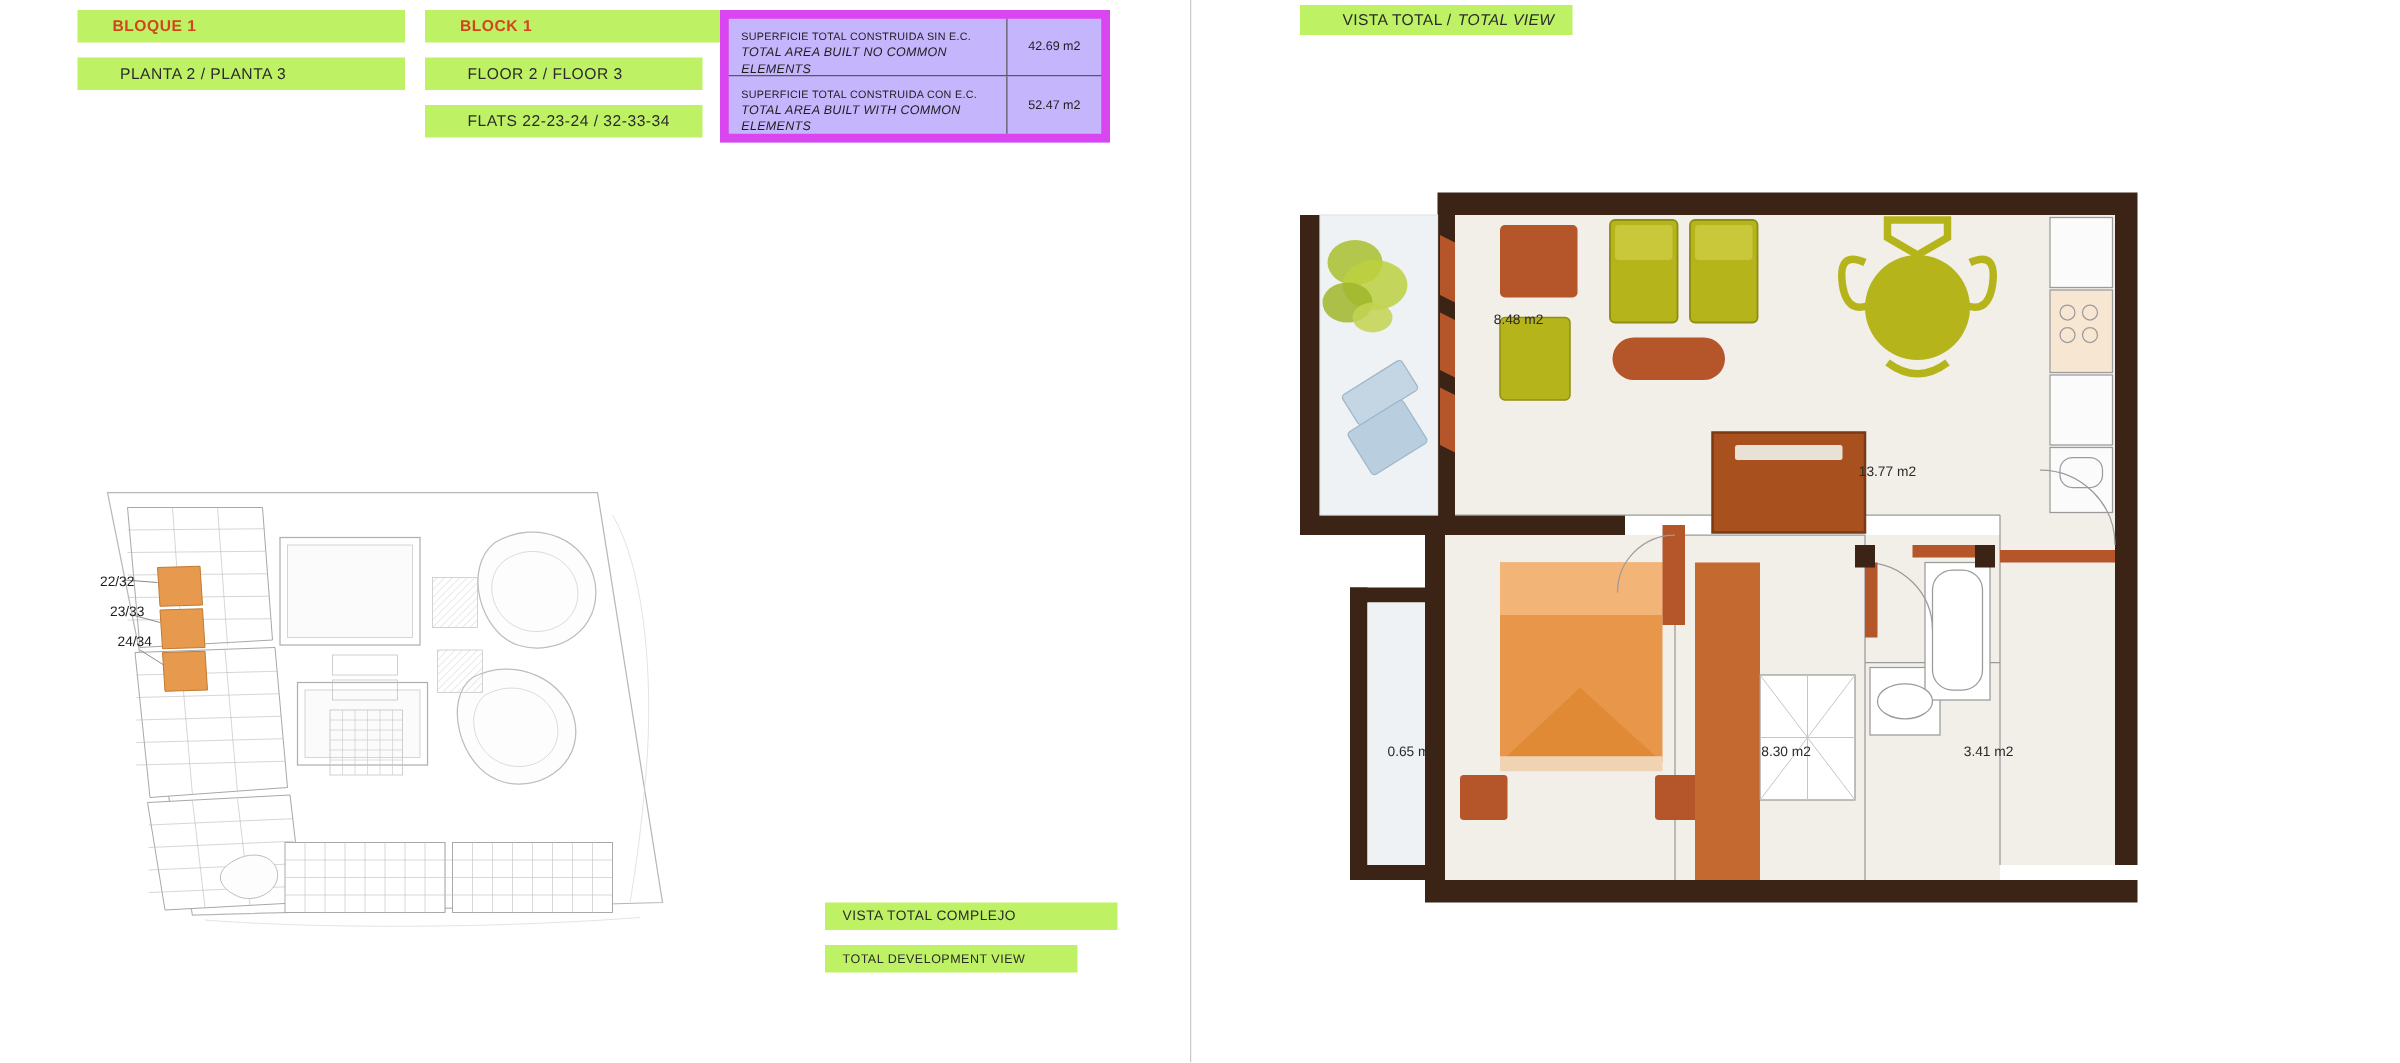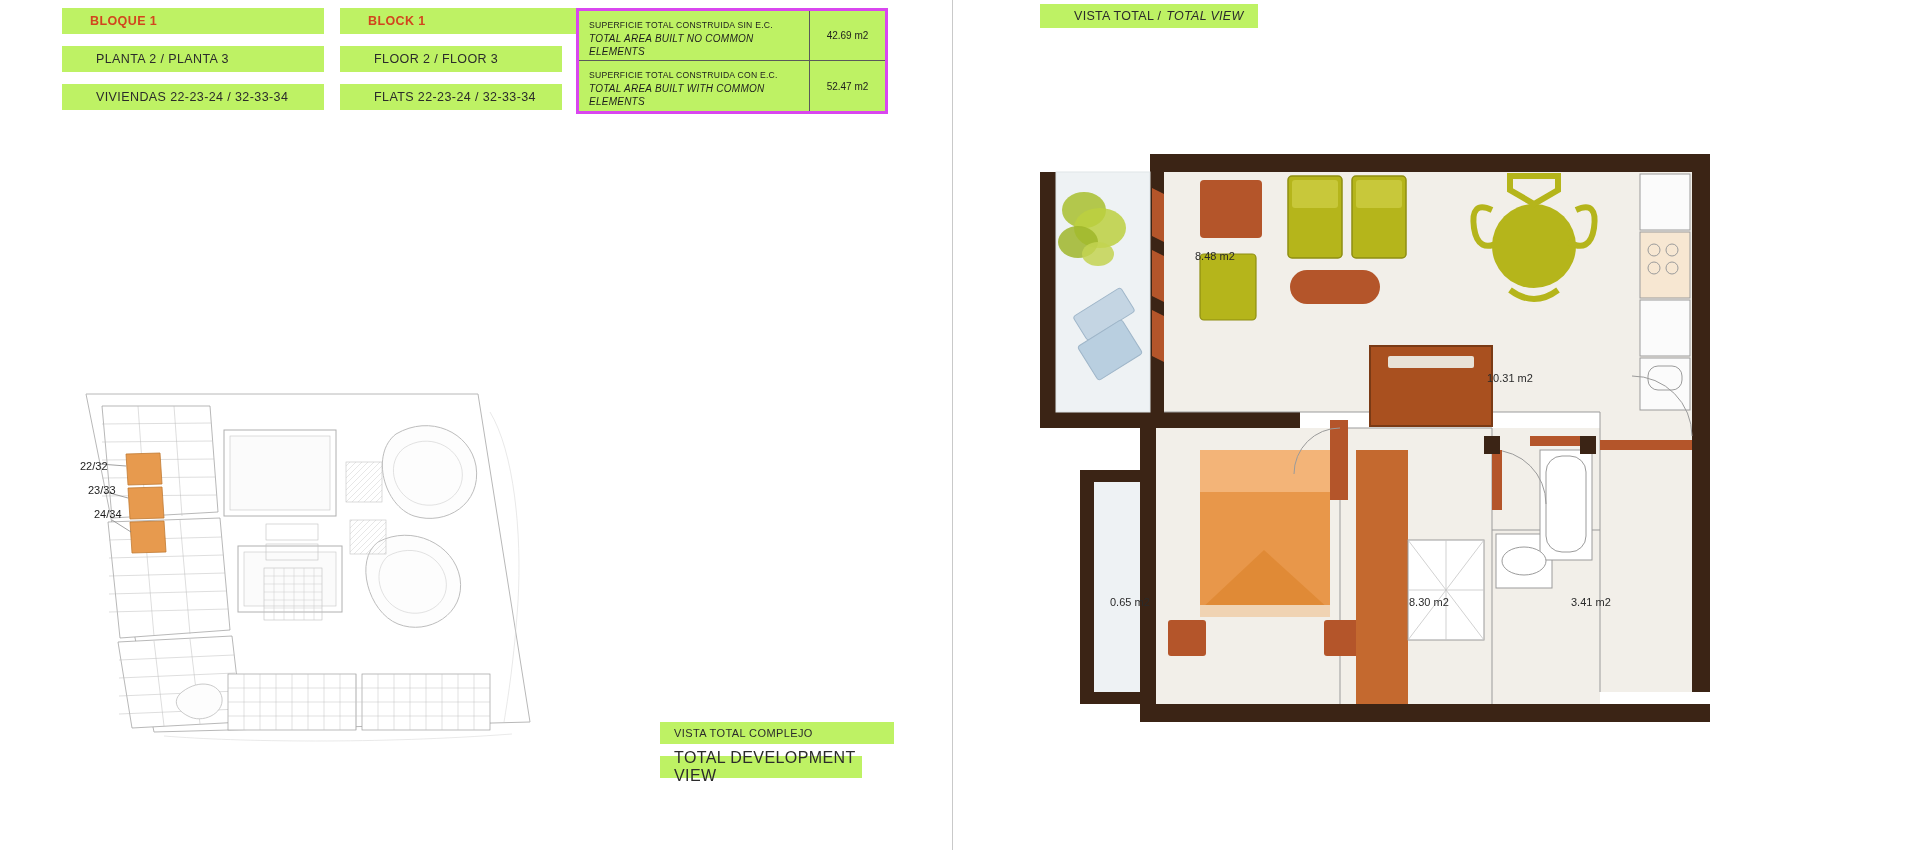--- a/index.html
+++ b/index.html
@@ -43,22 +43,22 @@
   
   #chip-block    { left: 340px; top: 8px;  width: 265px; }
   #chip-floor    { left: 340px; top: 46px; width: 222px; }
   #chip-flats    { left: 340px; top: 84px; width: 222px; }
 
   
   .areas-table {
     position: absolute;
     left: 576px; top: 8px;
     width: 312px; height: 106px;
-    border: 3px solid #d946ef;
-    background: #bef264;
+    border: 7px solid #d946ef;
+    background: #c4b5fd;
   }
   .areas-row {
     display: flex;
     height: 50%;
     border-bottom: 1px solid #5a5a5a;
   }
   .areas-row:last-child { border-bottom: none; }
   .areas-label {
     flex: 1 1 auto;
     padding: 9px 8px 0 10px;
@@ -84,21 +84,21 @@
     border-left: 1px solid #5a5a5a;
     display: flex;
     align-items: center;
     justify-content: center;
     font-size: 10px;
     color: #1d1d1d;
   }
 
   
   #chip-vista-complejo { left: 660px; top: 722px; width: 234px; height: 22px; font-size: 11px; padding-left: 14px; }
-  #chip-total-dev      { left: 660px; top: 756px; width: 202px; height: 22px; font-size: 16px; padding-left: 14px; }
+  #chip-total-dev      { left: 660px; top: 756px; width: 202px; height: 22px; font-size: 10px; padding-left: 14px; }
 
   
   #chip-vista-total {
     left: 1040px; top: 4px; width: 218px; height: 24px;
     font-size: 12.5px; letter-spacing: .3px;
   }
   #chip-vista-total .ital { font-style: italic; }
 
   
   .siteplan {
@@ -138,21 +138,20 @@
 </style>
 </head>
 <body>
 
 <div class="page">
 
   <div class="divider-v"></div>
 
   <div class="chip red" id="chip-bloque">BLOQUE 1</div>
   <div class="chip" id="chip-planta">PLANTA 2 / PLANTA 3</div>
-  <div class="chip" id="chip-viviendas">VIVIENDAS 22-23-24 / 32-33-34</div>
 
   <div class="chip red" id="chip-block">BLOCK 1</div>
   <div class="chip" id="chip-floor">FLOOR 2 / FLOOR 3</div>
   <div class="chip" id="chip-flats">FLATS 22-23-24 / 32-33-34</div>
 
   <div class="areas-table">
     <div class="areas-row">
       <div class="areas-label">
         <span class="es">SUPERFICIE TOTAL CONSTRUIDA SIN E.C.</span>
         <span class="en">TOTAL AREA BUILT NO COMMON ELEMENTS</span>
@@ -399,18 +398,18 @@
       </g>
 
       <g fill="none" stroke="#9b9b9b" stroke-width="1">
         <path d="M652,286 a60,60 0 0 0 -60,-60"></path>
         <path d="M300,278 a46,46 0 0 0 -46,46"></path>
       </g>
     </svg>
   </div>
 
   <div class="area-tag" id="tag-terrace">8.48 m2</div>
-  <div class="area-tag" id="tag-living">10.31 m2</div>
+  <div class="area-tag" id="tag-living">13.77 m2</div>
   <div class="area-tag" id="tag-bed">8.30 m2</div>
   <div class="area-tag" id="tag-bath">3.41 m2</div>
   <div class="area-tag" id="tag-small">0.65 m2</div>
 
 </div>
 
 </body></html>

